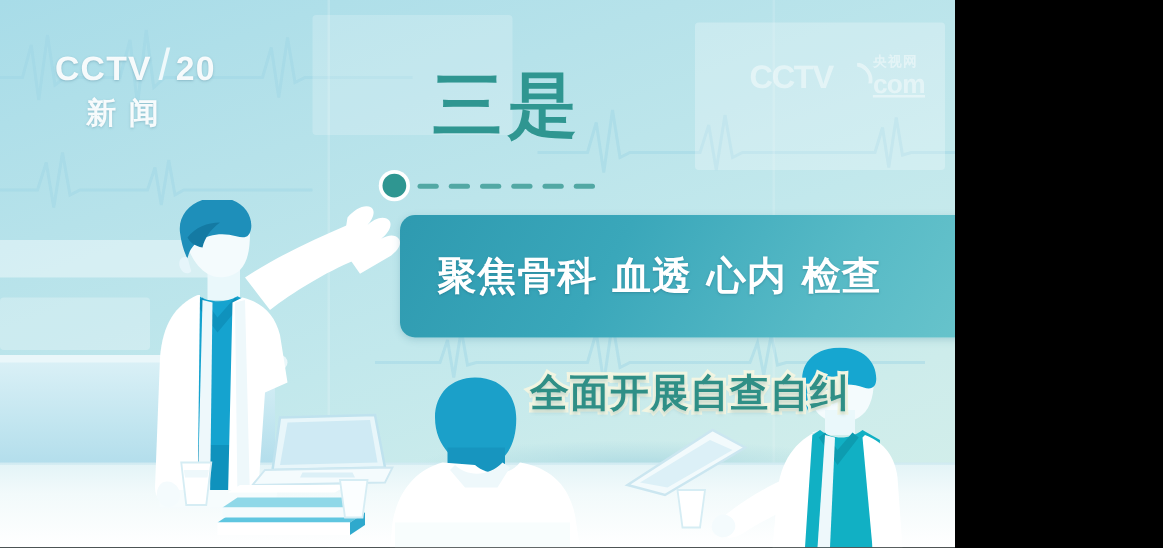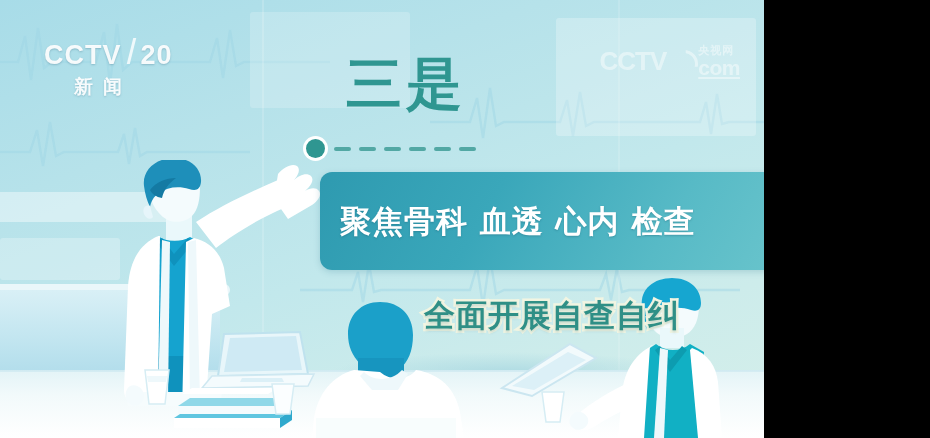--- a/index.html
+++ b/index.html
@@ -64,21 +64,21 @@
     color:rgba(255,255,255,.92);
     text-shadow:0 1px 2px rgba(90,140,160,.45);
   }
   .logo-slash{
     display:inline-block;width:3px;height:26px;background:rgba(255,255,255,.80);
     transform:skewX(-14deg);margin:0 1px;
   }
   .logo-13{font-size:27px;font-weight:700;color:rgba(255,255,255,.92);}
   .logo-sub{
     margin-top:3px;text-align:center;width:118px;
-    font-size:19px;font-weight:700;letter-spacing:10px;
+    font-size:24px;font-weight:700;letter-spacing:10px;
     color:rgba(255,255,255,.92);text-shadow:0 1px 2px rgba(90,140,160,.4);
   }
 
   
   .watermark{
     position:absolute;right:24px;top:40px;height:42px;
     display:flex;align-items:center;gap:4px;opacity:.45;
   }
   .wm-cctv{
     font-size:26px;font-weight:700;letter-spacing:-1px;
@@ -111,21 +111,21 @@
   .dashes{display:flex;gap:8px;}
   .dash{width:17px;height:4px;background:#52a8a4;border-radius:2px;}
 
   
   .banner{
     position:absolute;left:320px;top:172px;width:486px;height:98px;
     border-radius:12px;
     background:linear-gradient(120deg,#2e9ab0 0%,#3aa7ba 35%,#57bac6 70%,#6cc6cd 100%);
     box-shadow:0 2px 6px rgba(60,130,150,.25);
     display:flex;flex-direction:column;justify-content:center;
-    padding:0 20px;
+    padding:0 30px;
   }
   .banner-line{
     color:#ffffff;font-size:31px;font-weight:700;line-height:1.42;
     letter-spacing:1px;white-space:nowrap;
     text-shadow:0 1px 2px rgba(25,90,110,.35);
     font-family:"DejaVu Sans","Liberation Sans",sans-serif;
   }
 
   
   .slogan{

